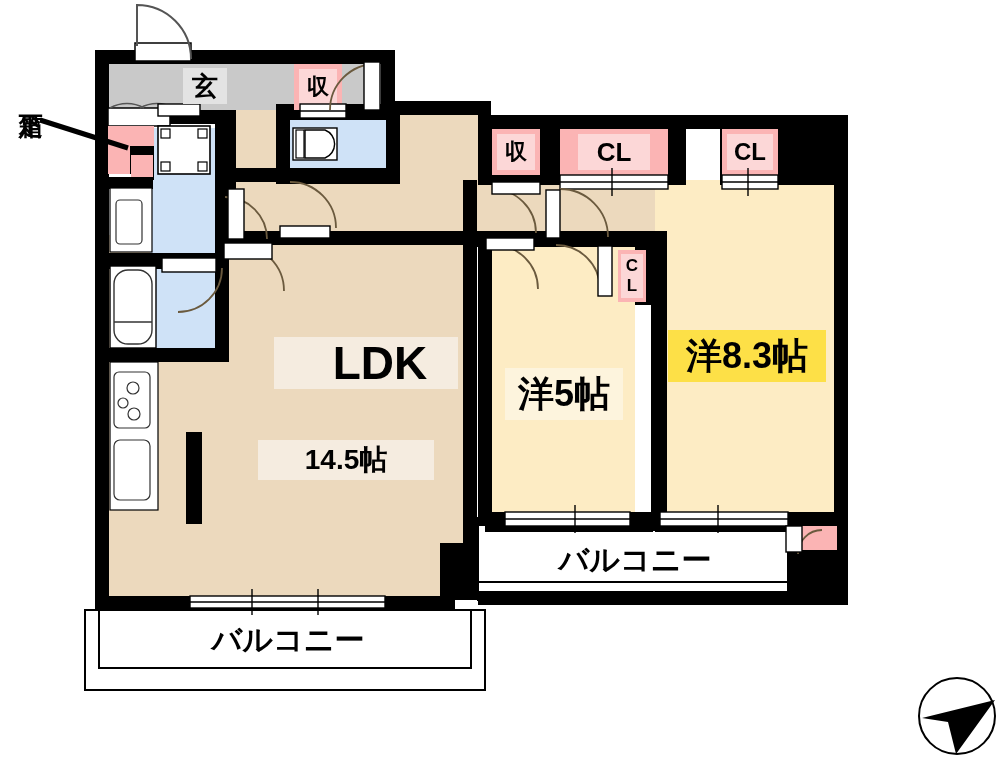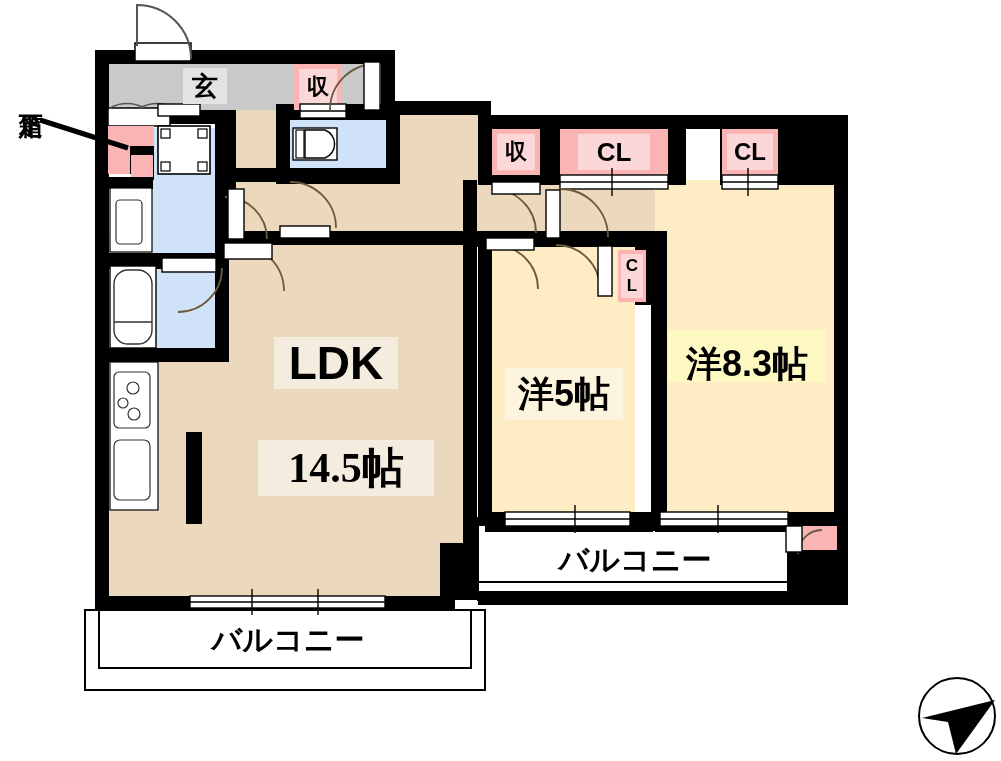--- a/index.html
+++ b/index.html
@@ -262,32 +262,32 @@
 </div>
 
 <div class="lbl" style="left:727px;top:134px;width:46px;height:36px;font-size:24px;">
   <span>CL</span>
 </div>
 
 <div class="lbl" style="left:621px;top:254px;width:22px;height:44px;font-size:17px;">
   <span style="writing-mode:vertical-rl;text-orientation:upright;letter-spacing:1px;">CL</span>
 </div>
 
-<div class="lbl" style="left:274px;top:337px;width:124px;height:52px;font-size:46px;background:#f5ece0;">
+<div class="lbl" style="left:274px;top:337px;width:156px;height:52px;font-size:46px;background:#f5ece0;padding-left:28px;">
   <span>LDK</span>
 </div>
-<div class="lbl" style="left:258px;top:440px;width:176px;height:56px;font-size:42px;background:#f5ece0;font-family:Liberation Serif, serif;">
+<div class="lbl" style="left:258px;top:440px;width:176px;height:40px;font-size:28px;background:#f5ece0;">
   <span>14.5帖</span>
 </div>
 
 <div class="lbl" style="left:505px;top:368px;width:118px;height:52px;font-size:36px;background:#fdf4dd;">
   <span>洋5帖</span>
 </div>
 
-<div class="lbl" style="left:668px;top:330px;width:158px;height:52px;font-size:36px;background:#fef9c3;align-items:flex-end;">
+<div class="lbl" style="left:668px;top:330px;width:158px;height:52px;font-size:36px;background:#fde047;">
   <span>洋8.3帖</span>
 </div>
 
 <div class="lbl" style="left:188px;top:620px;width:200px;height:40px;font-size:30px;">
   <span>バルコニー</span>
 </div>
 
 <div class="lbl" style="left:540px;top:540px;width:190px;height:40px;font-size:30px;">
   <span>バルコニー</span>
 </div>

